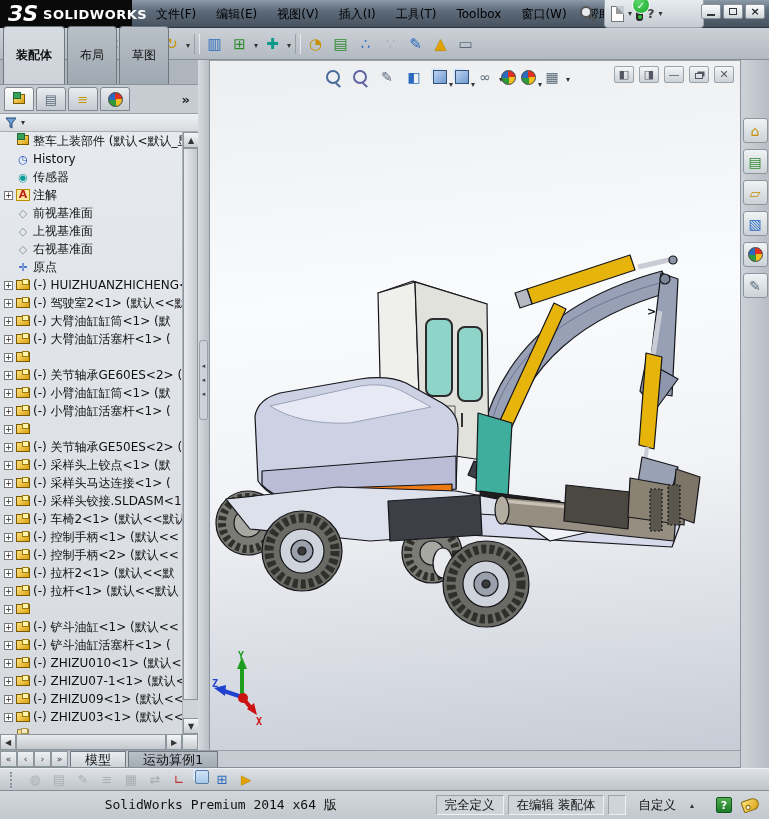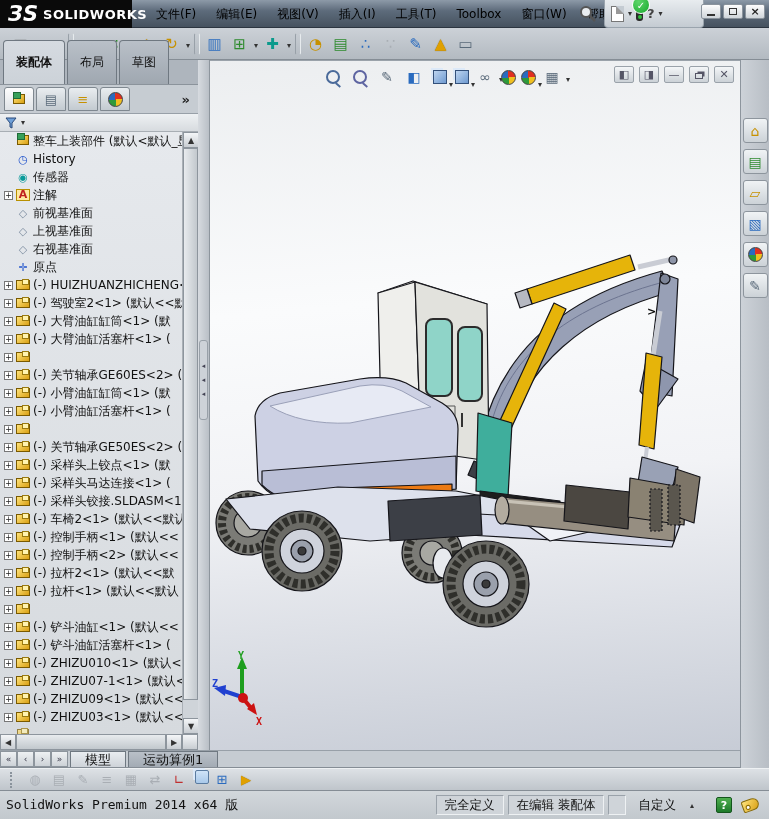--- a/index.html
+++ b/index.html
@@ -48,21 +48,21 @@
   .tone-gold { color:#c79100; } .tone-green { color:#2e8b2e; } .tone-blue { color:#2a6bbf; }
   .tone-teal { color:#0b9a8c; } .tone-slate { color:#5a6a7a; } .tone-warn { color:#e0a000; text-shadow:0 0 1px #7a5a00; }
   .tone-red { color:#c03030; }
   .state-disabled { color:#a9aeb4 !important; text-shadow:none; }
   .has-dd::after { content:"▾"; font-size:8px; color:#333; position:absolute; right:-7px; top:9px; }
   .tbtn.has-dd { margin-right:8px; }
 
   
   .cm-tabrow { position:absolute; left:0; top:60px; width:198px; height:25px;
     background:#aeb5bd; border-bottom:1px solid #8b939b; display:flex; align-items:flex-end; padding-left:3px; }
-  .cm-tab { padding:13px 12px; border:1px solid #6f7881; border-bottom:none; border-radius:4px 4px 0 0;
+  .cm-tab { padding:20px 12px; border:1px solid #6f7881; border-bottom:none; border-radius:4px 4px 0 0;
     background:linear-gradient(#b9c0c8,#9fa7b0); margin-right:2px; font-size:12px; }
   .cm-tab.active { background:linear-gradient(#d6dbe1,var(--tab_active)); font-weight:bold; }
   .panel-tabs { position:absolute; left:0; top:85px; width:198px; height:29px;
     background:var(--panel_face); border-bottom:1px solid #98a0a8; display:flex; align-items:center; padding-left:4px; gap:2px; }
   .ptab { width:30px; height:24px; border:1px solid #7f8890; border-radius:3px 3px 0 0;
     background:linear-gradient(#e9edf0,#c3cad0); display:flex; align-items:center; justify-content:center; font-size:13px; }
   .ptab.active { background:linear-gradient(#fdfdfd,#dfe3e7); }
   .ptab-more { margin-left:auto; margin-right:8px; font-size:13px; color:#222; font-weight:bold; }
   .filter-row { position:absolute; left:0; top:114px; width:198px; height:18px;
     background:linear-gradient(#eef1f3,#d7dbdf); border-bottom:1px solid #a8aeb4; display:flex; align-items:center; padding-left:4px; gap:3px; }
@@ -116,21 +116,21 @@
   .bottombar { position:absolute; left:0; top:768px; width:769px; height:23px;
     background:linear-gradient(#dde1e5,#bfc5cb); border-top:1px solid #eef1f3; border-bottom:1px solid #858d95;
     display:flex; align-items:center; padding-left:10px; gap:2px; }
   .grip { width:4px; height:16px; border-left:2px dotted #8a939c; margin-right:8px; }
   .bbtn { width:22px; height:20px; display:flex; align-items:center; justify-content:center; font-size:13px; border:1px solid transparent; }
   .bbtn.state-active { background:linear-gradient(#cfe3f7,#a9c9ea); border:1px solid #5a7ba0; border-radius:2px; }
 
   
   .statusbar { position:absolute; left:0; top:791px; width:769px; height:28px;
     background:linear-gradient(var(--status_face),#c2c8cd); display:flex; align-items:center; }
-  .status-left { font-family:"DejaVu Sans Mono", monospace; font-size:13px; padding-left:6px; flex:1; }
+  .status-left { font-family:"DejaVu Sans Mono", monospace; font-size:13px; padding-left:6px; flex:1;text-align:center; }
   .scell { border:1px solid #9aa2aa; border-right-color:#eef1f3; border-bottom-color:#eef1f3;
     background:#cfd4d9; height:20px; display:flex; align-items:center; padding:0 8px; margin-right:4px; font-size:12.5px; }
   .qbox { width:16px; height:16px; background:linear-gradient(#4fae4f,#1d7a2a); color:#fff; font-weight:bold;
     font-size:11px; display:flex; align-items:center; justify-content:center; border:1px solid #14551d; border-radius:2px; margin:0 10px; }
   .tag { width:17px; height:12px; background:linear-gradient(135deg,#ffe37a,#d9a014); border:1px solid #8a6a00;
     border-radius:2px 6px 6px 2px; margin-right:10px; transform:rotate(-20deg); position:relative; }
   .tag::before { content:""; position:absolute; left:2px; top:4px; width:3px; height:3px; border-radius:50%; background:#fff; border:1px solid #8a6a00; }
 
   
   .viewport { position:absolute; left:210px; top:60px; width:530px; height:690px;

